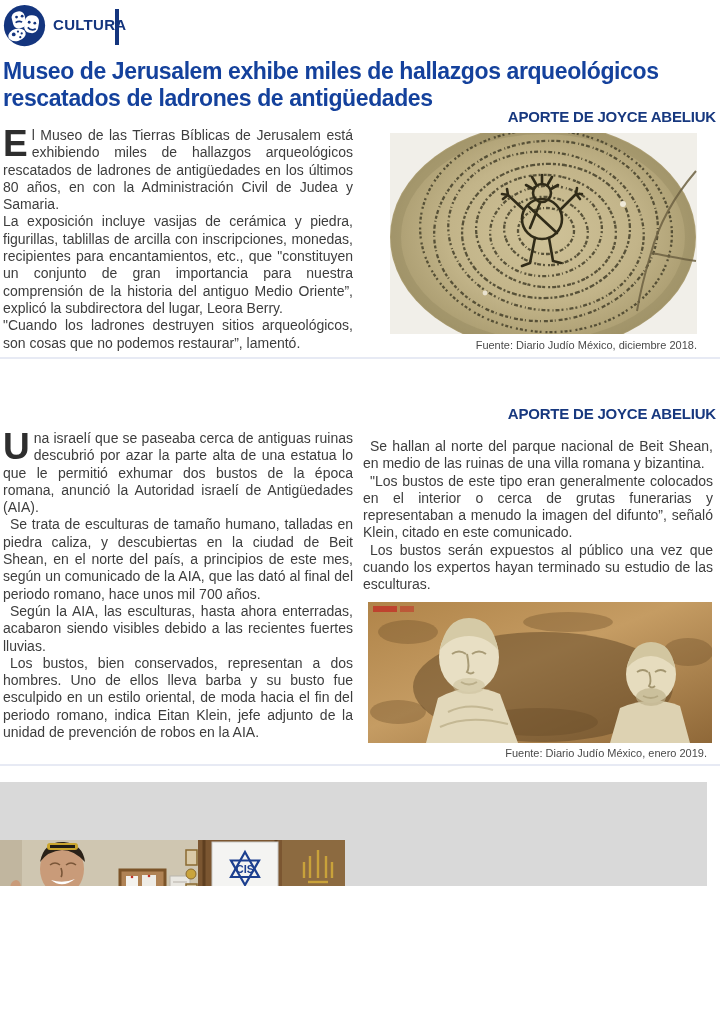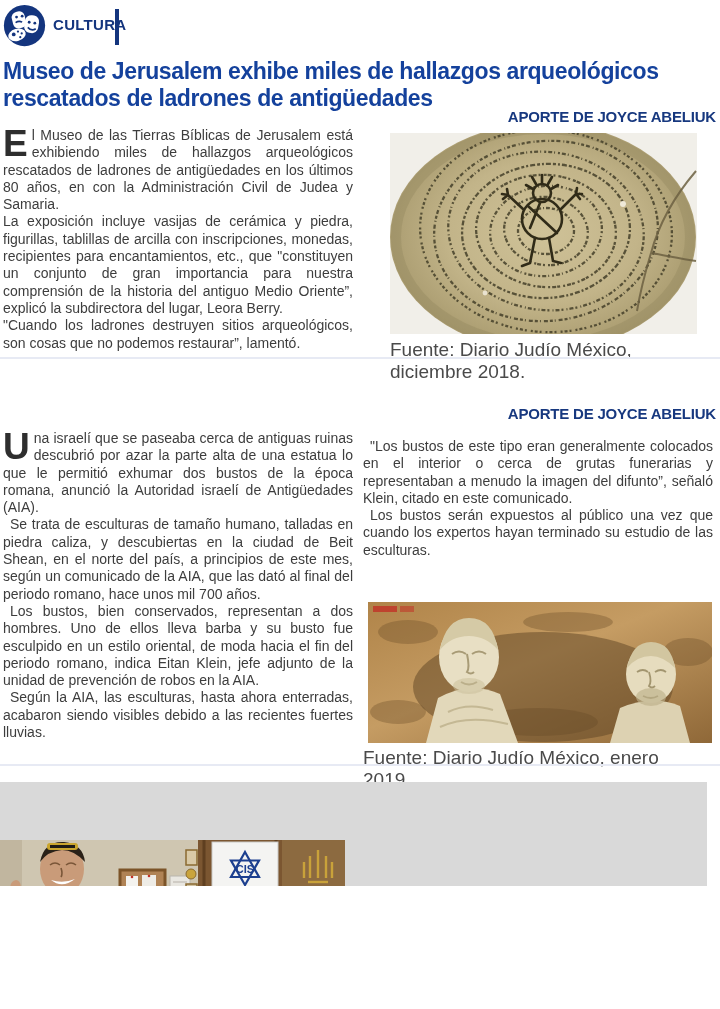--- a/index.html
+++ b/index.html
@@ -39,21 +39,21 @@
     padding-right:4px;margin-top:1px;
   }
   .a1L{left:3px;top:127px;}
   .a2L{left:3px;top:430px;}
   .a2R{left:363px;top:438px;}
   
   .photo{position:absolute;overflow:hidden;}
   .bowl{left:390px;top:133px;width:307px;height:201px;}
   .busts{left:368px;top:602px;width:344px;height:141px;}
   .caption{
-    position:absolute;font-size:19px;color:#4a4a4a;
+    position:absolute;font-size:11px;color:#4a4a4a;text-align:right;
   }
   .cap1{left:390px;top:339px;width:307px;}
   .cap2{left:363px;top:747px;width:344px;}
   .divider{position:absolute;left:0;width:720px;height:2px;background:#e7eaf4;}
   .d1{top:357px;}
   .d2{top:764px;}
   
   .grayband{position:absolute;left:0;top:782px;width:707px;height:200px;background:#d9d9d9;}
   .btitle{
     position:absolute;left:8px;top:793px;margin:0;font-size:21px;font-weight:bold;
@@ -152,25 +152,26 @@
   </div>
   <div class="caption cap1">Fuente: Diario Judío México, diciembre 2018.</div>
 
   <div class="divider d1"></div>
 
   <div class="byline by2">APORTE DE JOYCE ABELIUK</div>
 
   <div class="col a2L">
     <p><span class="dropcap">U</span><span>na israelí que se paseaba cerca de antiguas ruinas descubrió por azar la parte alta de una estatua lo que le permitió exhumar dos bustos de la época romana, anunció la Autoridad israelí de Antigüedades (AIA).</span></p>
     <p class="ind">Se trata de esculturas de tamaño humano, talladas en piedra caliza, y descubiertas en la ciudad de Beit Shean, en el norte del país, a principios de este mes, según un comunicado de la AIA, que las dató al final del periodo romano, hace unos mil 700 años.</p>
+    <p class="ind">Según la AIA, las esculturas, hasta ahora enterradas, acabaron siendo visibles debido a las recientes fuertes lluvias.</p>
     <p class="ind">Los bustos, bien conservados, representan a dos hombres. Uno de ellos lleva barba y su busto fue esculpido en un estilo oriental, de moda hacia el fin del periodo romano, indica Eitan Klein, jefe adjunto de la unidad de prevención de robos en la AIA.</p>
-    <p class="ind">Según la AIA, las esculturas, hasta ahora enterradas, acabaron siendo visibles debido a las recientes fuertes lluvias.</p>
   </div>
 
   <div class="col a2R">
+    <p class="ind">Se hallan al norte del parque nacional de Beit Shean, en medio de las ruinas de una villa romana y bizantina.</p>
     <p class="ind">"Los bustos de este tipo eran generalmente colocados en el interior o cerca de grutas funerarias y representaban a menudo la imagen del difunto”, señaló Klein, citado en este comunicado.</p>
     <p class="ind">Los bustos serán expuestos al público una vez que cuando los expertos hayan terminado su estudio de las esculturas.</p>
   </div>
 
   <div class="photo busts">
     <svg viewBox="0 0 344 141" width="344" height="141">
       <defs>
         <linearGradient id="dirt" x1="0" y1="0" x2="1" y2="1">
           <stop offset="0%" stop-color="#b08449"></stop>
           <stop offset="45%" stop-color="#c59c63"></stop>

